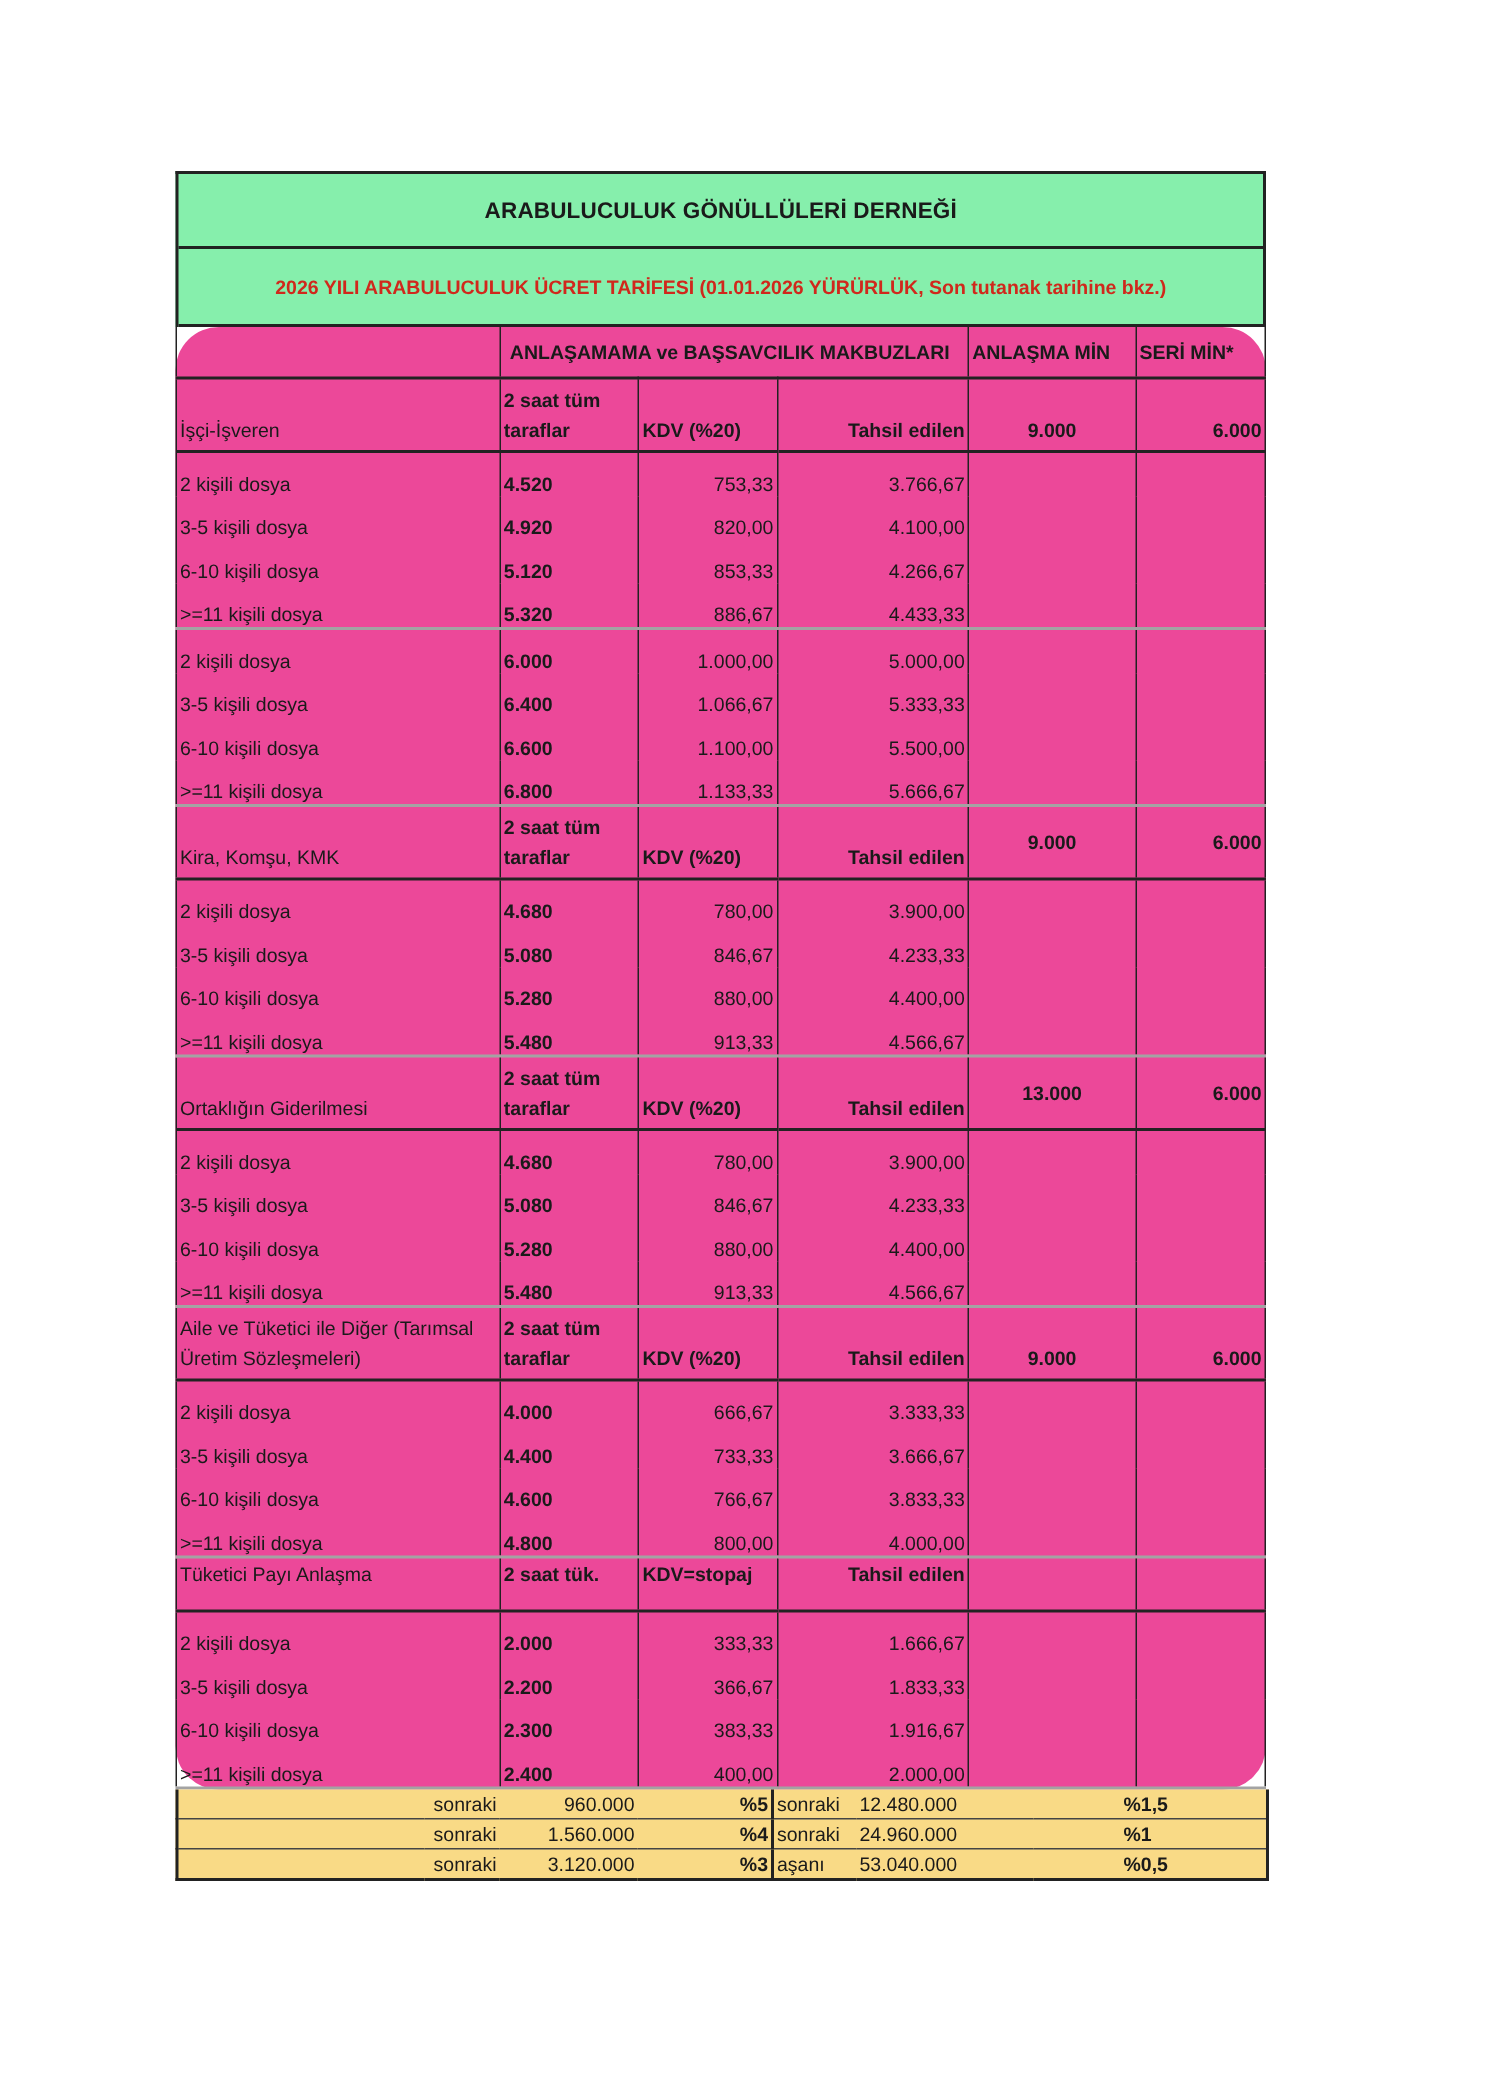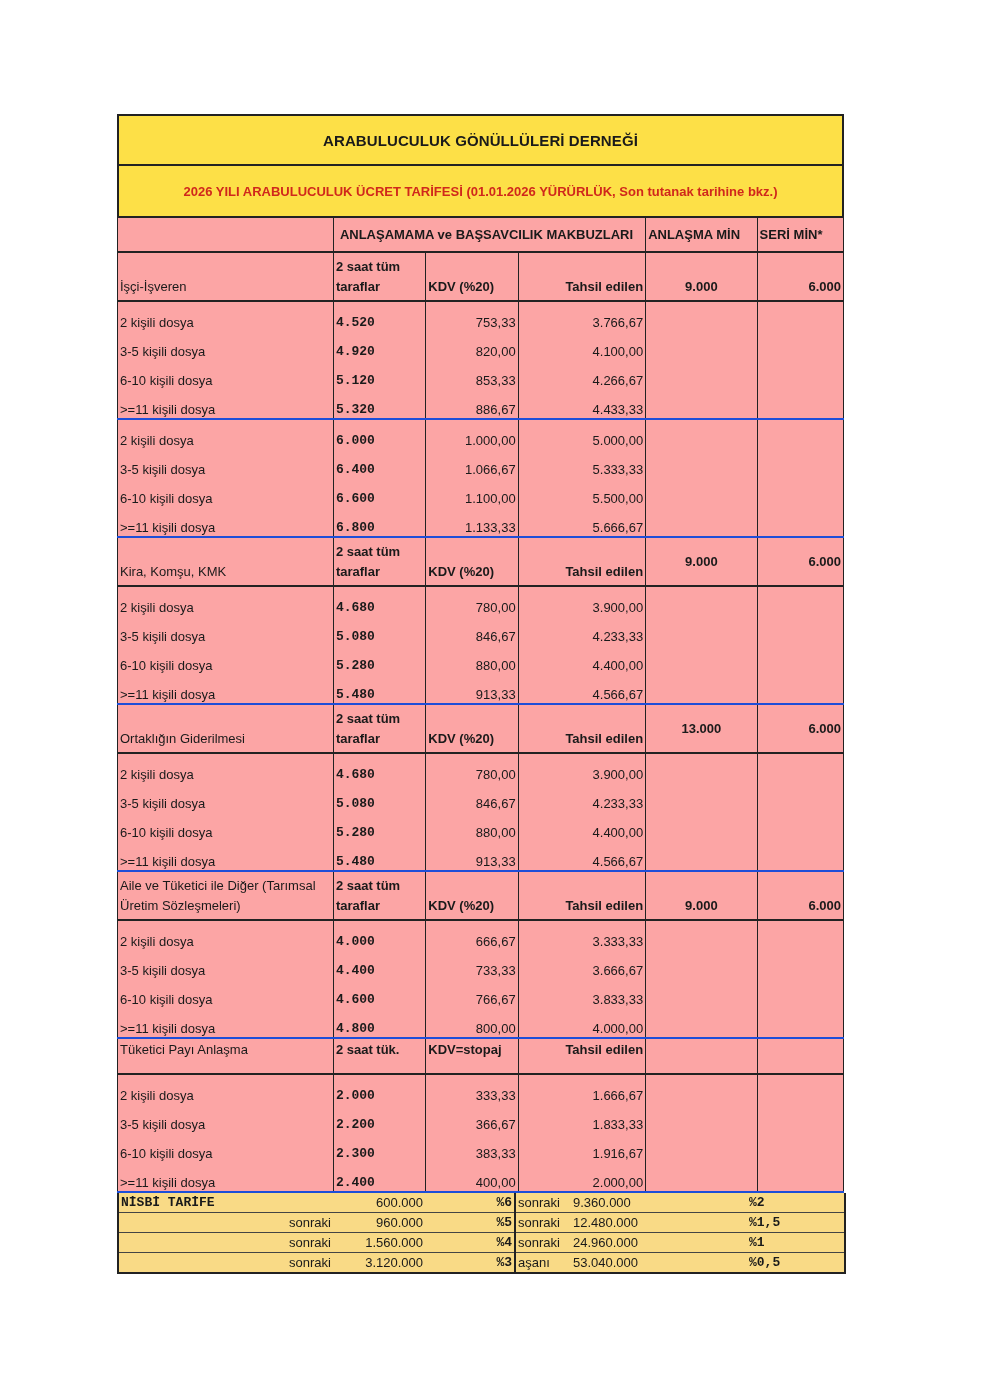--- a/index.html
+++ b/index.html
@@ -1,35 +1,35 @@
 <!DOCTYPE html>
 <html><head>
 <meta charset="utf-8">
 <style>
   html, body { margin: 0; padding: 0; background: #ffffff; }
   body { width: 990px; height: 1396px; position: relative; font-family: "Liberation Sans", "DejaVu Sans", sans-serif; color: #1a1a1a; }
   #sheet { position: absolute; left: 117px; top: 114px; width: 727px; }
-  .box { border: 2px solid #222; border-bottom: none; background: #fde047; }
+  .box { border: 2px solid #222; border-bottom: none; background: #86efac; }
   .title { height: 48px; display: flex; align-items: center; justify-content: center; font-weight: bold; font-size: 15px; letter-spacing: 0.1px; border-bottom: 2px solid #222; }
   .subtitle { height: 50px; display: flex; align-items: center; justify-content: center; font-weight: bold; font-size: 13px; color: #d0281c; border-bottom: 2px solid #222; }
-  table.main { width: 727px; border-collapse: collapse; table-layout: fixed; background: #fca5a5; font-size: 13px; }
+  table.main { width: 727px; border-collapse: collapse; table-layout: fixed; background: #ec4899; font-size: 13px; border-radius: 29px; }
   table.main td { border-left: 1.5px solid #222; border-right: 1.5px solid #222; padding: 0 2px; white-space: nowrap; overflow: hidden; }
   table.main col.c1 { width: 215px; } table.main col.c2 { width: 92px; } table.main col.c3 { width: 92px; }
   table.main col.c4 { width: 127px; } table.main col.c5 { width: 111px; } table.main col.c6 { width: 86px; }
   tr.colhead td { height: 33px; font-weight: bold; border-bottom: 2px solid #222; vertical-align: middle; }
   tr.grouphead td { border-bottom: 2px solid #222; font-weight: bold; height: 44px; vertical-align: bottom; padding-bottom: 3px; line-height: 20px; }
   tr.grouphead td.cat { font-weight: normal; }
   tr.grouphead td.min { text-align: center; }
   tr.grouphead td.mid { vertical-align: middle; padding-bottom: 0; }
   tr.grouphead.short td { height: 22px; padding-bottom: 12px; vertical-align: middle; }
   tr.datarow td { height: 28px; vertical-align: bottom; padding-bottom: 1px; }
-  tr.datarow.last td { border-bottom: 2px solid #1d4ed8; }
+  tr.datarow.last td { border-bottom: 2px solid #a3a3a3; }
   td.r { text-align: right; }
   td.c { text-align: left; }
-  td.b { font-weight: bold; font-family: Liberation Mono, monospace; }
+  td.b { font-weight: bold; }
   .note { border: 2px solid #222; border-top: none; background: #fdf0cc; height: 20px; font-size: 13px; font-weight: bold; padding-left: 3px; line-height: 20px; }
   .note u { font-size: 15px; }
   table.nisbi { width: 727px; border-collapse: collapse; table-layout: fixed; background: #f9da86; font-size: 13px; border: 2px solid #222; border-top: none; }
   table.nisbi td { height: 19px; border-bottom: 1.5px solid #444; padding: 0 2px; white-space: nowrap; }
   table.nisbi td.div { border-right: 2px solid #222; }
 </style>
 </head>
 <body>
 
 <div id="sheet">
@@ -295,29 +295,20 @@
       <col style="width:165px">
         <col style="width:50px">
         <col style="width:92px">
         <col style="width:90px">
       <col style="width:56px">
         <col style="width:118px">
         <col style="width:156px">
     </colgroup>
     <tbody id="nisbi-body">
         <tr>
-          <td class="b">NİSBİ TARİFE</td>
-          <td class="r"></td>
-          <td class="r">600.000</td>
-          <td class="r b div">%6</td>
-          <td>sonraki</td>
-          <td>9.360.000</td>
-          <td class="b" style="padding-left:60px">%2</td>
-        </tr>
-        <tr>
           <td></td>
           <td class="r">sonraki</td>
           <td class="r">960.000</td>
           <td class="r b div">%5</td>
           <td>sonraki</td>
           <td>12.480.000</td>
           <td class="b" style="padding-left:60px">%1,5</td>
         </tr>
         <tr>
           <td></td>

